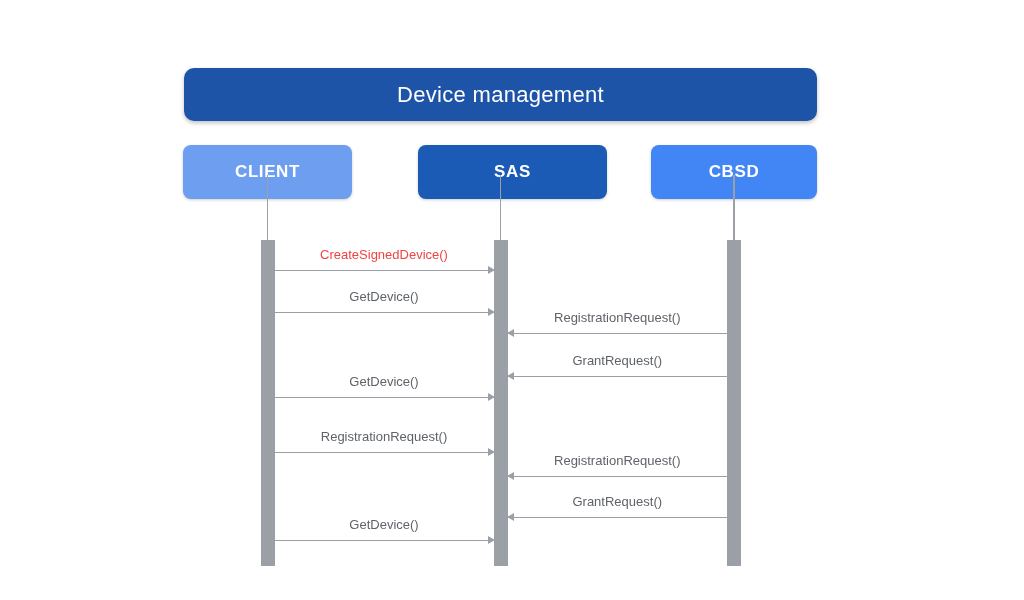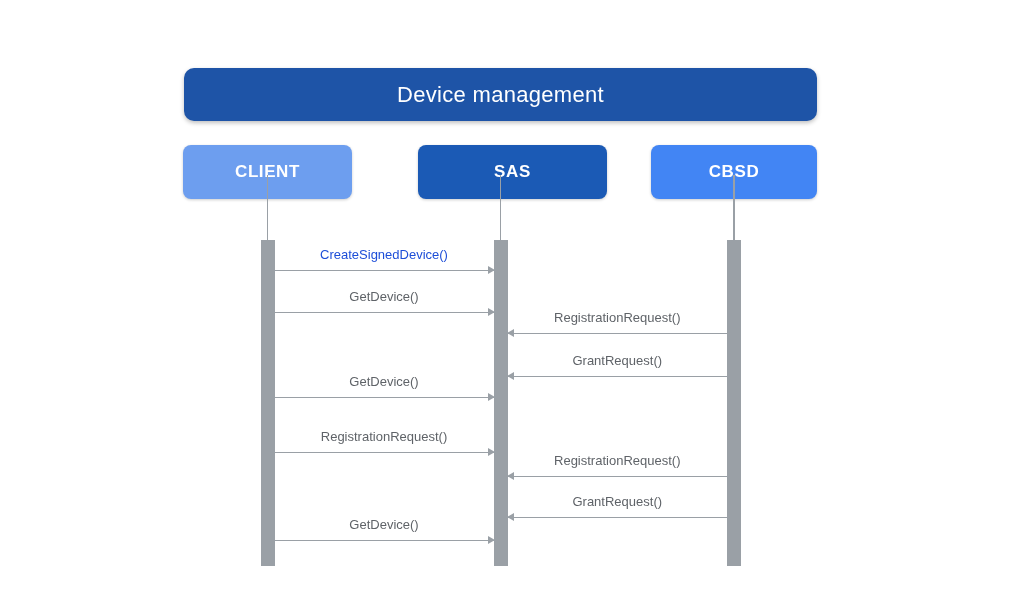--- a/index.html
+++ b/index.html
@@ -113,21 +113,21 @@
   <div id="lifelines">
       <div class="stub" style="left: 266.75px; background: rgb(154, 160, 166);"></div>
       <div class="bar" style="left: 260.5px; top: 240px; height: 326px; background: rgb(154, 160, 166);"></div>
       <div class="stub" style="left: 499.75px; background: rgb(154, 160, 166);"></div>
       <div class="bar" style="left: 493.5px; top: 240px; height: 326px; background: rgb(154, 160, 166);"></div>
       <div class="stub" style="left: 733.25px; background: rgb(154, 160, 166);"></div>
       <div class="bar" style="left: 727px; top: 240px; height: 326px; background: rgb(154, 160, 166);"></div>
     </div>
   <div id="messages">
       <div class="msg" style="left: 274.5px; width: 219px; top: 247px;">
-        <div class="msg-label" style="color: #1d4ed8;">CreateSignedDevice()</div>
+        <div class="msg-label" style="color: #ef4444;">CreateSignedDevice()</div>
         <div class="msg-line" style="background: rgb(154, 160, 166);">
           <i class="head right" style="border-left: 7px solid rgb(154, 160, 166); border-right: none;"></i>
         </div>
       </div>
       <div class="msg" style="left: 274.5px; width: 219px; top: 289px;">
         <div class="msg-label" style="color: rgb(95, 99, 104);">GetDevice()</div>
         <div class="msg-line" style="background: rgb(154, 160, 166);">
           <i class="head right" style="border-left: 7px solid rgb(154, 160, 166); border-right: none;"></i>
         </div>
       </div>

